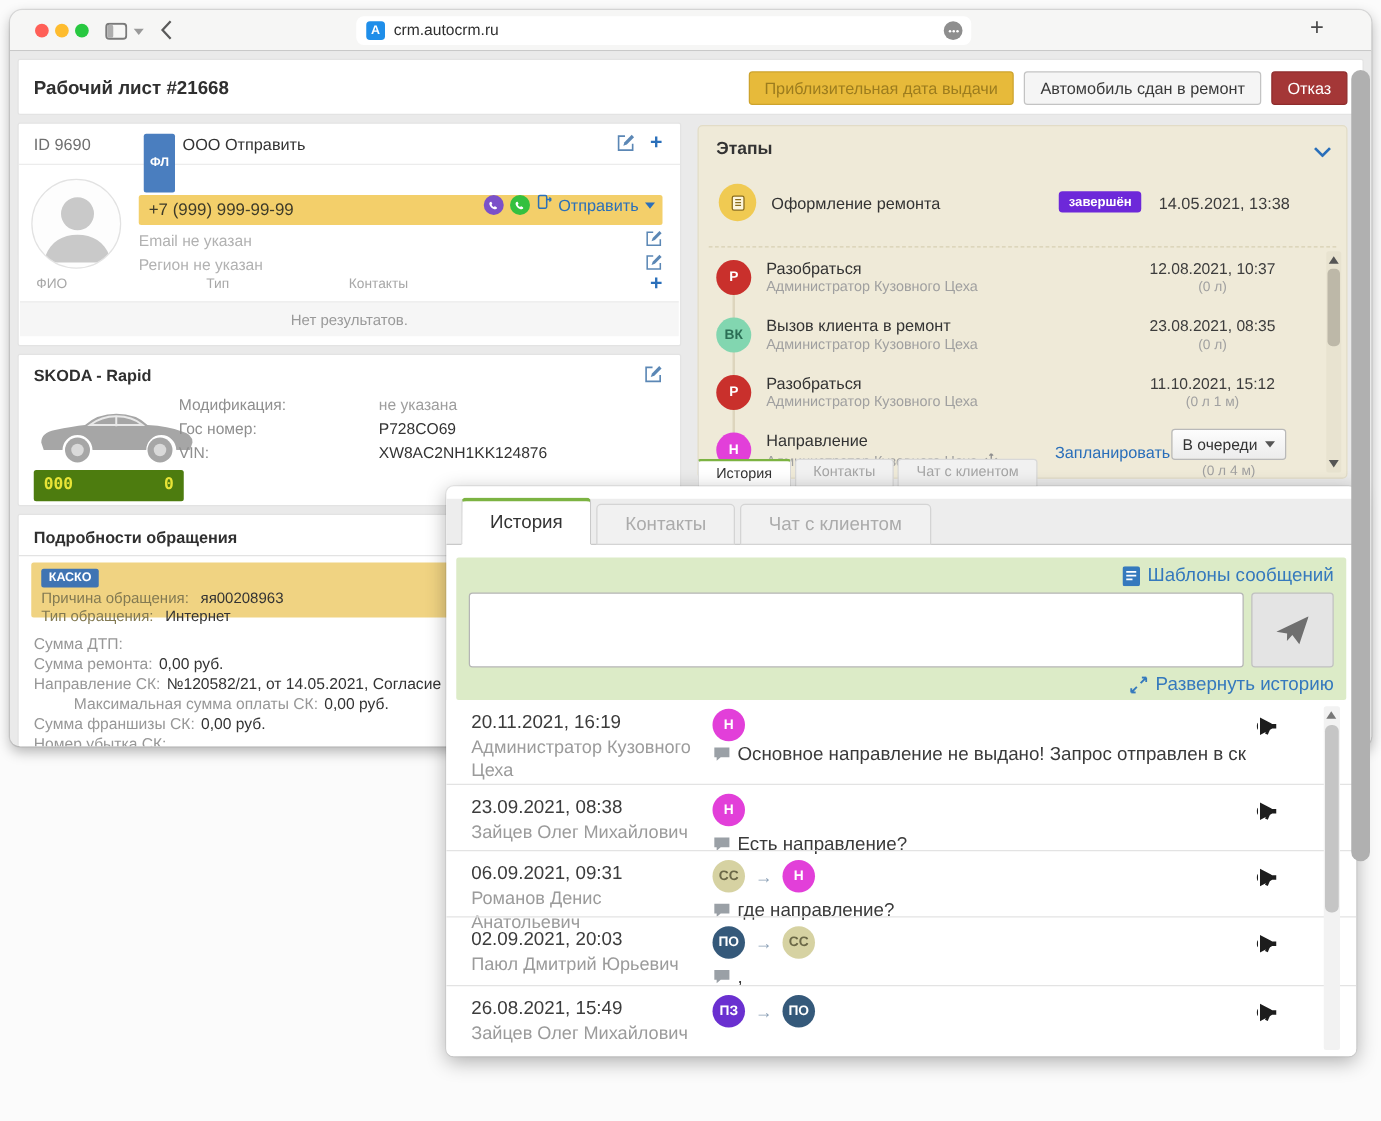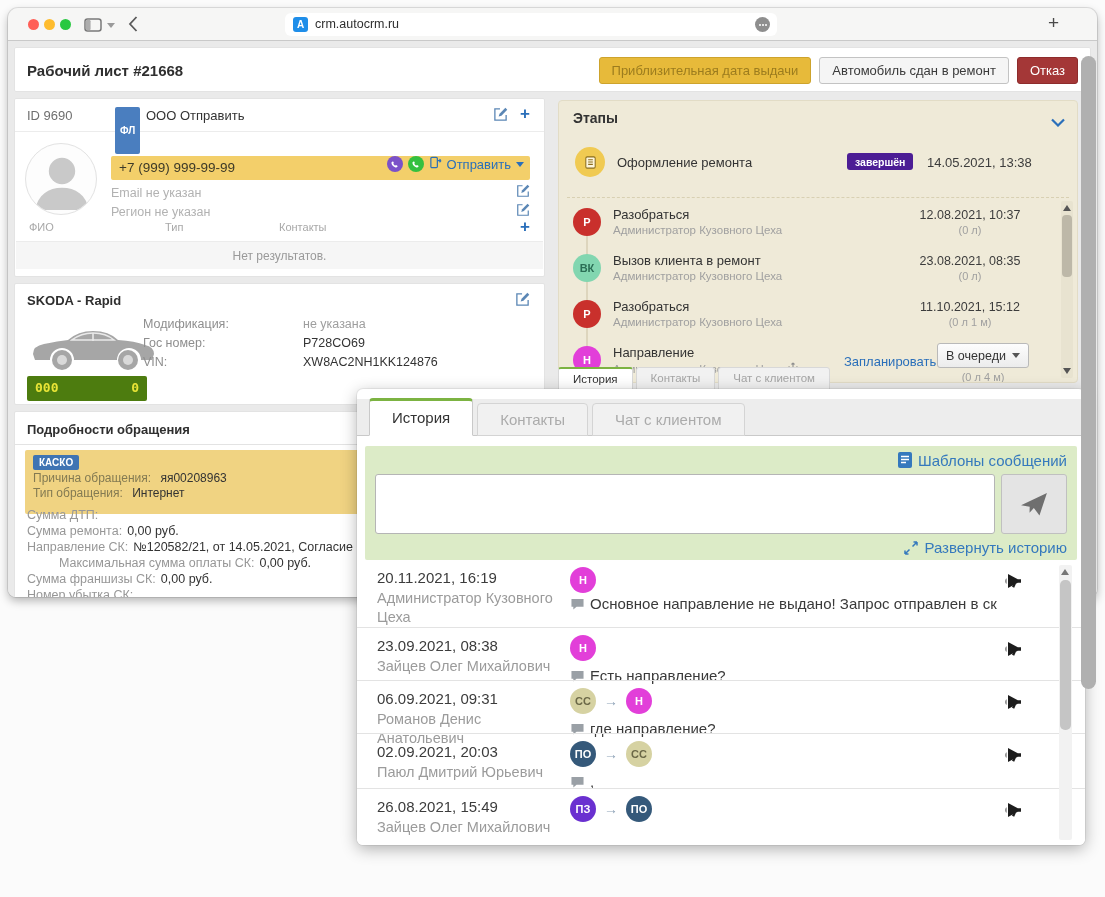--- a/index.html
+++ b/index.html
@@ -68,40 +68,40 @@
   .v-value { position:absolute; left:288px; font-size:12.5px; color:#333; }
   .v-value.dim { color:#9e9e9e; }
   .odometer { position:absolute; left:12px; top:92px; width:120px; height:25px; background:#4d7c0f; border-radius:2px; }
   .odometer span { position:absolute; top:4px; font-family:"DejaVu Sans Mono",monospace; font-weight:bold; font-size:13px; color:#e8e436; }
   .odo-l { left:8px; } .odo-r { right:8px; }
 
   
   .details { left:6px; top:370px; width:531px; height:230px; }
   .d-title { position:absolute; left:12px; top:10px; font-size:13px; font-weight:bold; color:#2f2f2f; }
   .d-sep { position:absolute; left:0; right:0; top:32px; border-top:1px solid #e3e3e3; }
-  .d-yellow { position:absolute; left:10px; right:10px; top:38px; height:64px; background:#f0d382; border-radius:2px; }
+  .d-yellow { position:absolute; left:10px; right:10px; top:38px; height:44px; background:#f0d382; border-radius:2px; }
   .badge-kasko { position:absolute; left:8px; top:5px; background:#3f74b3; color:#fff; font-size:10px; font-weight:bold;
     padding:2px 6px; border-radius:2px; }
   .d-hline { position:absolute; left:8px; font-size:12px; }
   .d-hline .lab { color:#84motion7a4a; color:#837a52; margin-right:6px; }
   .d-hline .val { color:#333; }
   .d-field { position:absolute; left:12px; font-size:12.5px; white-space:nowrap; }
   .d-field .lab { color:#979797; margin-right:5px; }
   .d-field .val { color:#333; }
 
   
   .stages { position:absolute; left:550px; top:59px; width:520px; height:283px; background:#efead8;
     border:1px solid #e2dcc6; border-radius:4px; overflow:hidden; }
   .st-title { position:absolute; left:14px; top:9px; font-size:14px; font-weight:bold; color:#333; }
   .st-chev { position:absolute; right:12px; top:12px; }
   .st-done { position:absolute; left:0; right:0; top:34px; height:58px; }
   .st-done-circle { position:absolute; left:16px; top:12px; width:30px; height:30px; border-radius:50%; background:#f0ca52;
     display:flex; align-items:center; justify-content:center; }
   .st-done-title { position:absolute; left:58px; top:20px; font-size:13px; color:#333; }
-  .badge-done { position:absolute; left:288px; top:18px; background:#4c1d95; color:#fff; font-size:10.5px; font-weight:bold;
+  .badge-done { position:absolute; left:288px; top:18px; background:#6d28d9; color:#fff; font-size:10.5px; font-weight:bold;
     padding:2.5px 8px; border-radius:3px; }
   .st-done-dt { position:absolute; left:368px; top:20px; font-size:13px; color:#3c3c3c; }
   .st-dash { position:absolute; left:8px; right:8px; top:96px; border-top:1px dashed #d8d0b2; }
   .st-line { position:absolute; left:27px; top:110px; width:2px; height:158px; background:#ddd5bd; }
   .st-item { position:absolute; left:0; right:20px; height:46px; }
   .sc { position:absolute; left:14px; top:4px; width:28px; height:28px; border-radius:50%;
     display:flex; align-items:center; justify-content:center; font-size:11px; font-weight:bold; }
   .st-t { position:absolute; left:54px; top:3px; font-size:13px; color:#333; }
   .st-s { position:absolute; left:54px; top:20px; font-size:11.5px; color:#a0a0a0; display:flex; align-items:center; gap:5px; }
   .st-info { position:absolute; right:28px; top:4px; width:118px; text-align:center; }
@@ -128,21 +128,21 @@
   
   .overlay { position:absolute; left:357px; top:389px; width:728px; height:456px; background:#fff; border-radius:6px;
     box-shadow:0 4px 16px rgba(0,0,0,0.30), 0 0 0 1px rgba(0,0,0,0.06); z-index:30; overflow:hidden; }
   .ov-tabstrip { position:absolute; top:10px; left:0; right:0; height:37px; background:#ededed; border-bottom:1px solid #c9c9c9; }
   .ov-tabs { position:absolute; left:12px; bottom:-1px; display:flex; gap:4px; align-items:flex-end; }
   .ov-tab { height:33px; line-height:31px; padding:0 22px; font-size:15px; background:#f1f1f1; color:#ababab;
     border:1px solid #d4d4d4; border-radius:4px 4px 0 0; }
   .ov-tab.active { height:38px; line-height:34px; background:#fff; color:#333; border-color:#c9c9c9;
     border-top:3px solid #7cb342; border-bottom:1px solid #fff; }
   .composer { position:absolute; left:8px; right:8px; top:57px; height:114px; background:#dcebc7; border-radius:2px; }
-  .tpl-link { position:absolute; right:10px; top:6px; display:flex; align-items:flex-start; gap:6px; font-size:15px; color:#3579bd;padding-left:40px; }
+  .tpl-link { position:absolute; right:10px; top:6px; display:flex; align-items:flex-end; gap:6px; font-size:15px; color:#3579bd;padding-left:40px; }
   .msg-input { position:absolute; left:10px; top:28px; width:620px; height:60px; border:1px solid #b5b5b5; border-radius:3px;
     background:#fff; resize:none; font-family:inherit; font-size:14px; padding:6px; }
   .send-btn { position:absolute; right:10px; top:28px; width:66px; height:60px; background:#e4e4e4; border:1px solid #c0c0c0;
     border-radius:3px; display:flex; align-items:center; justify-content:center; }
   .expand-link { position:absolute; right:10px; bottom:4px; display:flex; align-items:center; gap:6px; font-size:15px; color:#3579bd; }
 
   .history { position:absolute; top:171px; left:0; right:0; bottom:0; background:#fff; }
   .h-row { position:absolute; left:0; right:0; border-top:1px solid #e3e3e3; }
   .h-row.first { border-top:none; }
   .h-dt { position:absolute; left:20px; top:9px; font-size:15px; color:#3c3c3c; }

